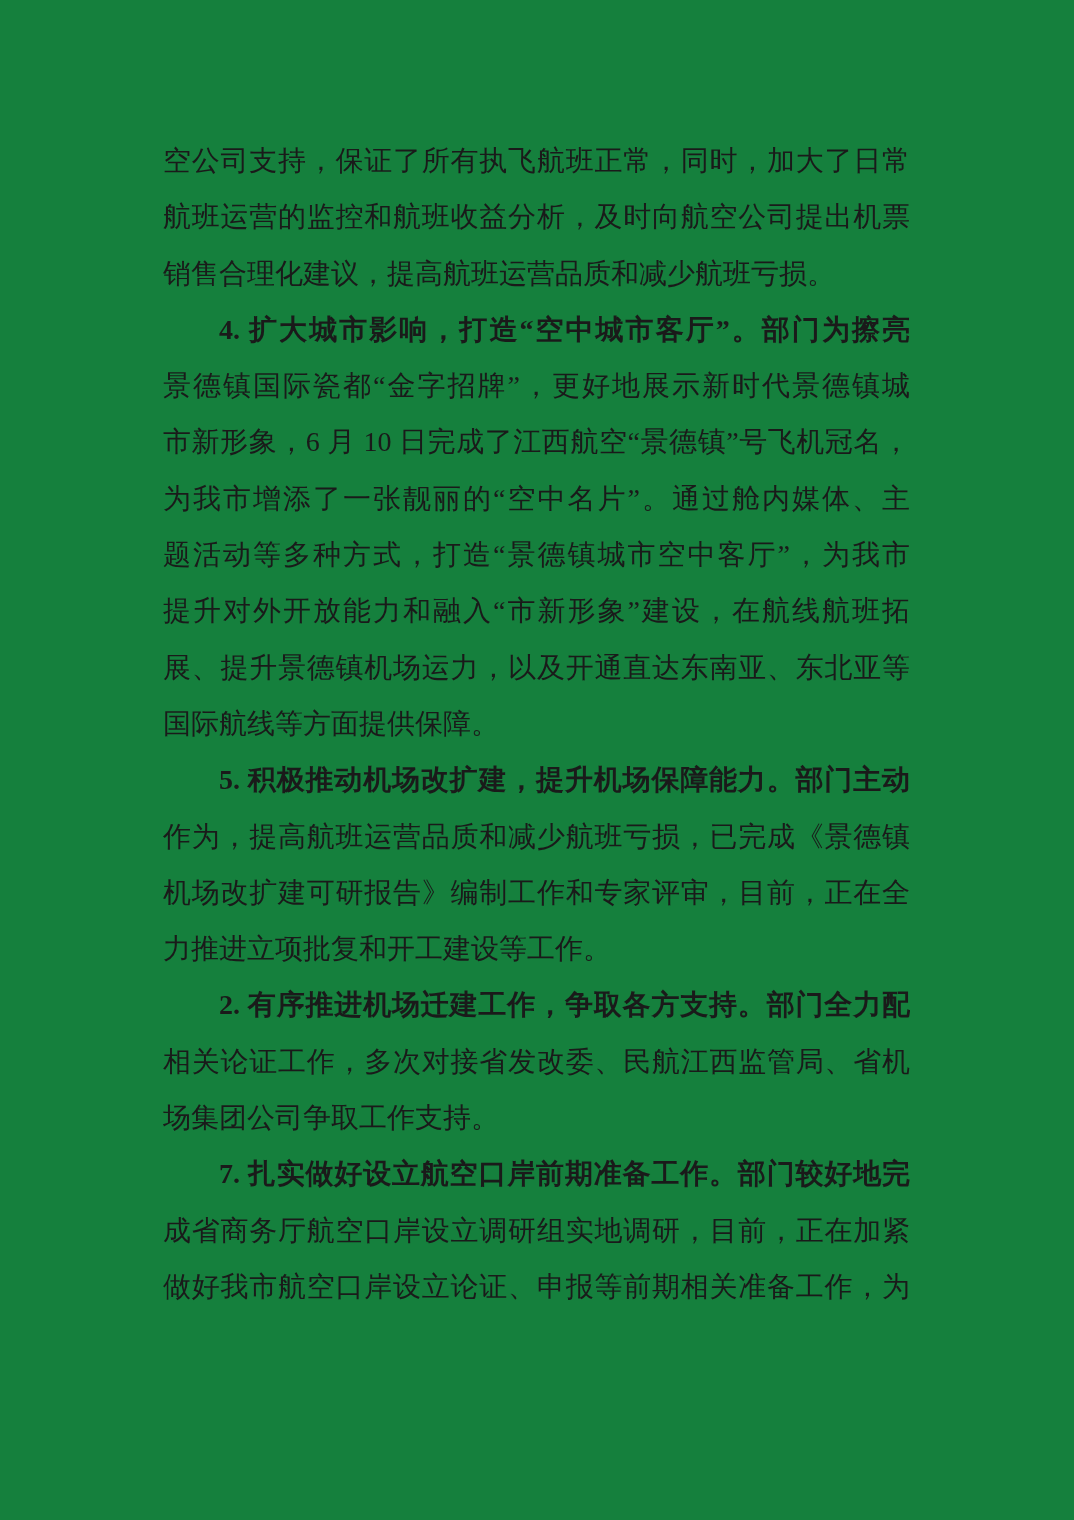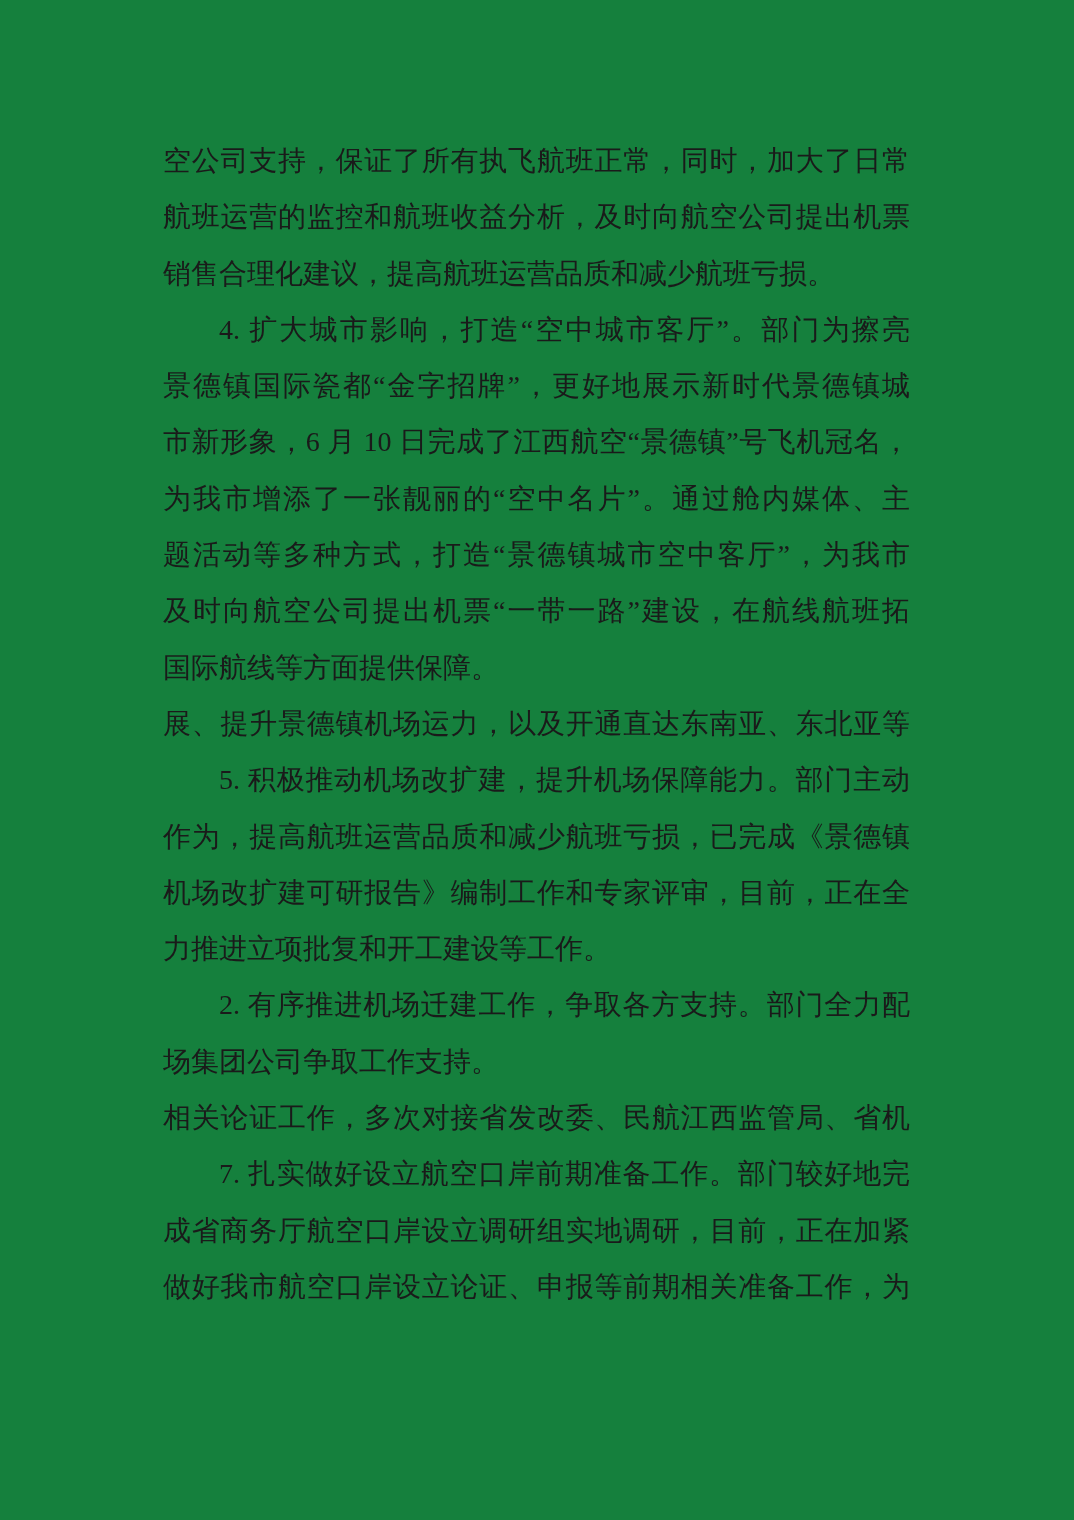--- a/index.html
+++ b/index.html
@@ -38,20 +38,21 @@
   .line {
     height: 56.3px;
     overflow: hidden;
     text-align: justify;
     text-align-last: justify;
     text-justify: inter-character;
     white-space: nowrap;
   }
   .line.indent {
     text-indent: 2em;
+    font-weight: bold;
   }
   .line.end {
     text-align: center;
     text-align-last: left;
   }
 </style>
 </head>
 <body>
 
 <div class="page">
@@ -62,36 +63,36 @@
       <div class="line">航班运营的监控和航班收益分析，及时向航空公司提出机票</div>
       <div class="line end">销售合理化建议，提高航班运营品质和减少航班亏损。</div>
     </div>
 
     <div class="paragraph">
       <div class="line indent">4. 扩大城市影响，打造“空中城市客厅”。部门为擦亮</div>
       <div class="line">景德镇国际瓷都“金字招牌”，更好地展示新时代景德镇城</div>
       <div class="line">市新形象，6 月 10 日完成了江西航空“景德镇”号飞机冠名，</div>
       <div class="line">为我市增添了一张靓丽的“空中名片”。通过舱内媒体、主</div>
       <div class="line">题活动等多种方式，打造“景德镇城市空中客厅”，为我市</div>
-      <div class="line">及时向航空公司提出机票“一带一路”建设，在航线航班拓</div>
+      <div class="line">提升对外开放能力和融入“市新形象”建设，在航线航班拓</div>
+      <div class="line">展、提升景德镇机场运力，以及开通直达东南亚、东北亚等</div>
       <div class="line end">国际航线等方面提供保障。</div>
-      <div class="line">展、提升景德镇机场运力，以及开通直达东南亚、东北亚等</div>
     </div>
 
     <div class="paragraph">
       <div class="line indent">5. 积极推动机场改扩建，提升机场保障能力。部门主动</div>
       <div class="line">作为，提高航班运营品质和减少航班亏损，已完成《景德镇</div>
       <div class="line">机场改扩建可研报告》编制工作和专家评审，目前，正在全</div>
       <div class="line end">力推进立项批复和开工建设等工作。</div>
     </div>
 
     <div class="paragraph">
       <div class="line indent">2. 有序推进机场迁建工作，争取各方支持。部门全力配</div>
+      <div class="line">相关论证工作，多次对接省发改委、民航江西监管局、省机</div>
       <div class="line end">场集团公司争取工作支持。</div>
-      <div class="line">相关论证工作，多次对接省发改委、民航江西监管局、省机</div>
     </div>
 
     <div class="paragraph">
       <div class="line indent">7. 扎实做好设立航空口岸前期准备工作。部门较好地完</div>
       <div class="line">成省商务厅航空口岸设立调研组实地调研，目前，正在加紧</div>
       <div class="line">做好我市航空口岸设立论证、申报等前期相关准备工作，为</div>
     </div>
 
   </div>
 </div>

